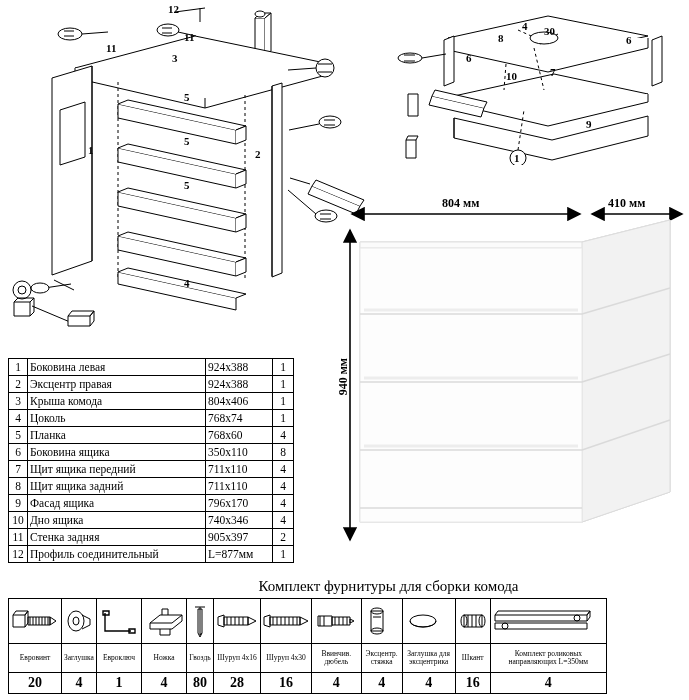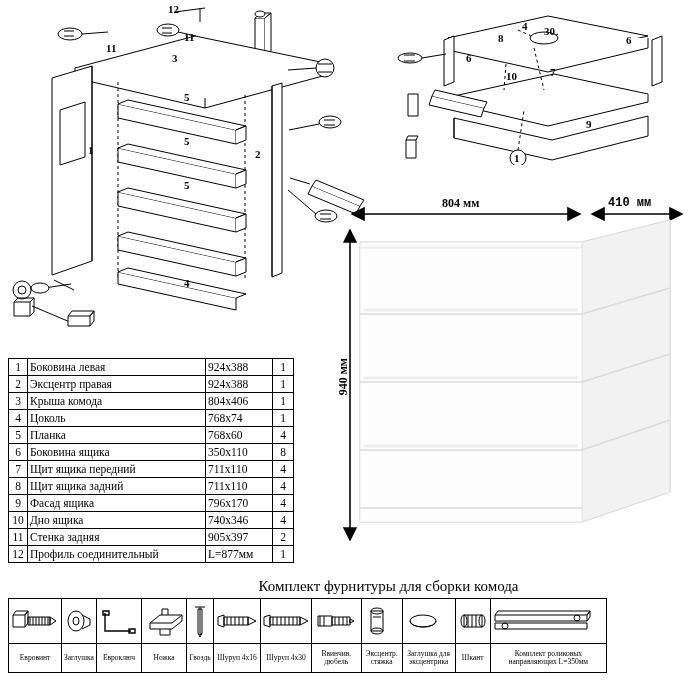--- a/index.html
+++ b/index.html
@@ -201,21 +201,21 @@
     </g>
     <g stroke="#ededed" stroke-width="3" fill="none">
       <line x1="34" y1="118" x2="248" y2="118"></line>
       <line x1="34" y1="186" x2="248" y2="186"></line>
       <line x1="34" y1="254" x2="248" y2="254"></line>
     </g>
   </svg>
 </div>
 
 <div class="abs dimlabel" style="left:442px;top:196px;">804 мм</div>
-<div class="abs dimlabel" style="left:608px;top:196px;font-family:Liberation Mono, monospace;">410 мм</div>
+<div class="abs dimlabel" style="left:608px;top:196px;">410 мм</div>
 <div class="abs dimlabel vert" style="left:336px;top:358px;">940 мм</div>
 
 <table id="parts-table">
   <tbody>
     <tr>
       <td class="num">1</td>
       <td class="nm">Боковина левая</td>
       <td class="dim">924x388</td>
       <td class="qty">1</td>
     </tr>
@@ -418,14 +418,28 @@
       <td>Ножка</td>
       <td>Гвоздь</td>
       <td>Шуруп 4x16</td>
       <td>Шуруп 4x30</td>
       <td>Ввинчив. дюбель</td>
       <td>Эксцентр. стяжка</td>
       <td>Заглушка для эксцентрика</td>
       <td>Шкант</td>
       <td>Комплект роликовых направляющих L=350мм</td>
     </tr>
+    <tr class="counts">
+      <td>20</td>
+      <td>4</td>
+      <td>1</td>
+      <td>4</td>
+      <td>80</td>
+      <td>28</td>
+      <td>16</td>
+      <td>4</td>
+      <td>4</td>
+      <td>4</td>
+      <td>16</td>
+      <td>4</td>
+    </tr>
   </tbody>
 </table>
 
 </body></html>

